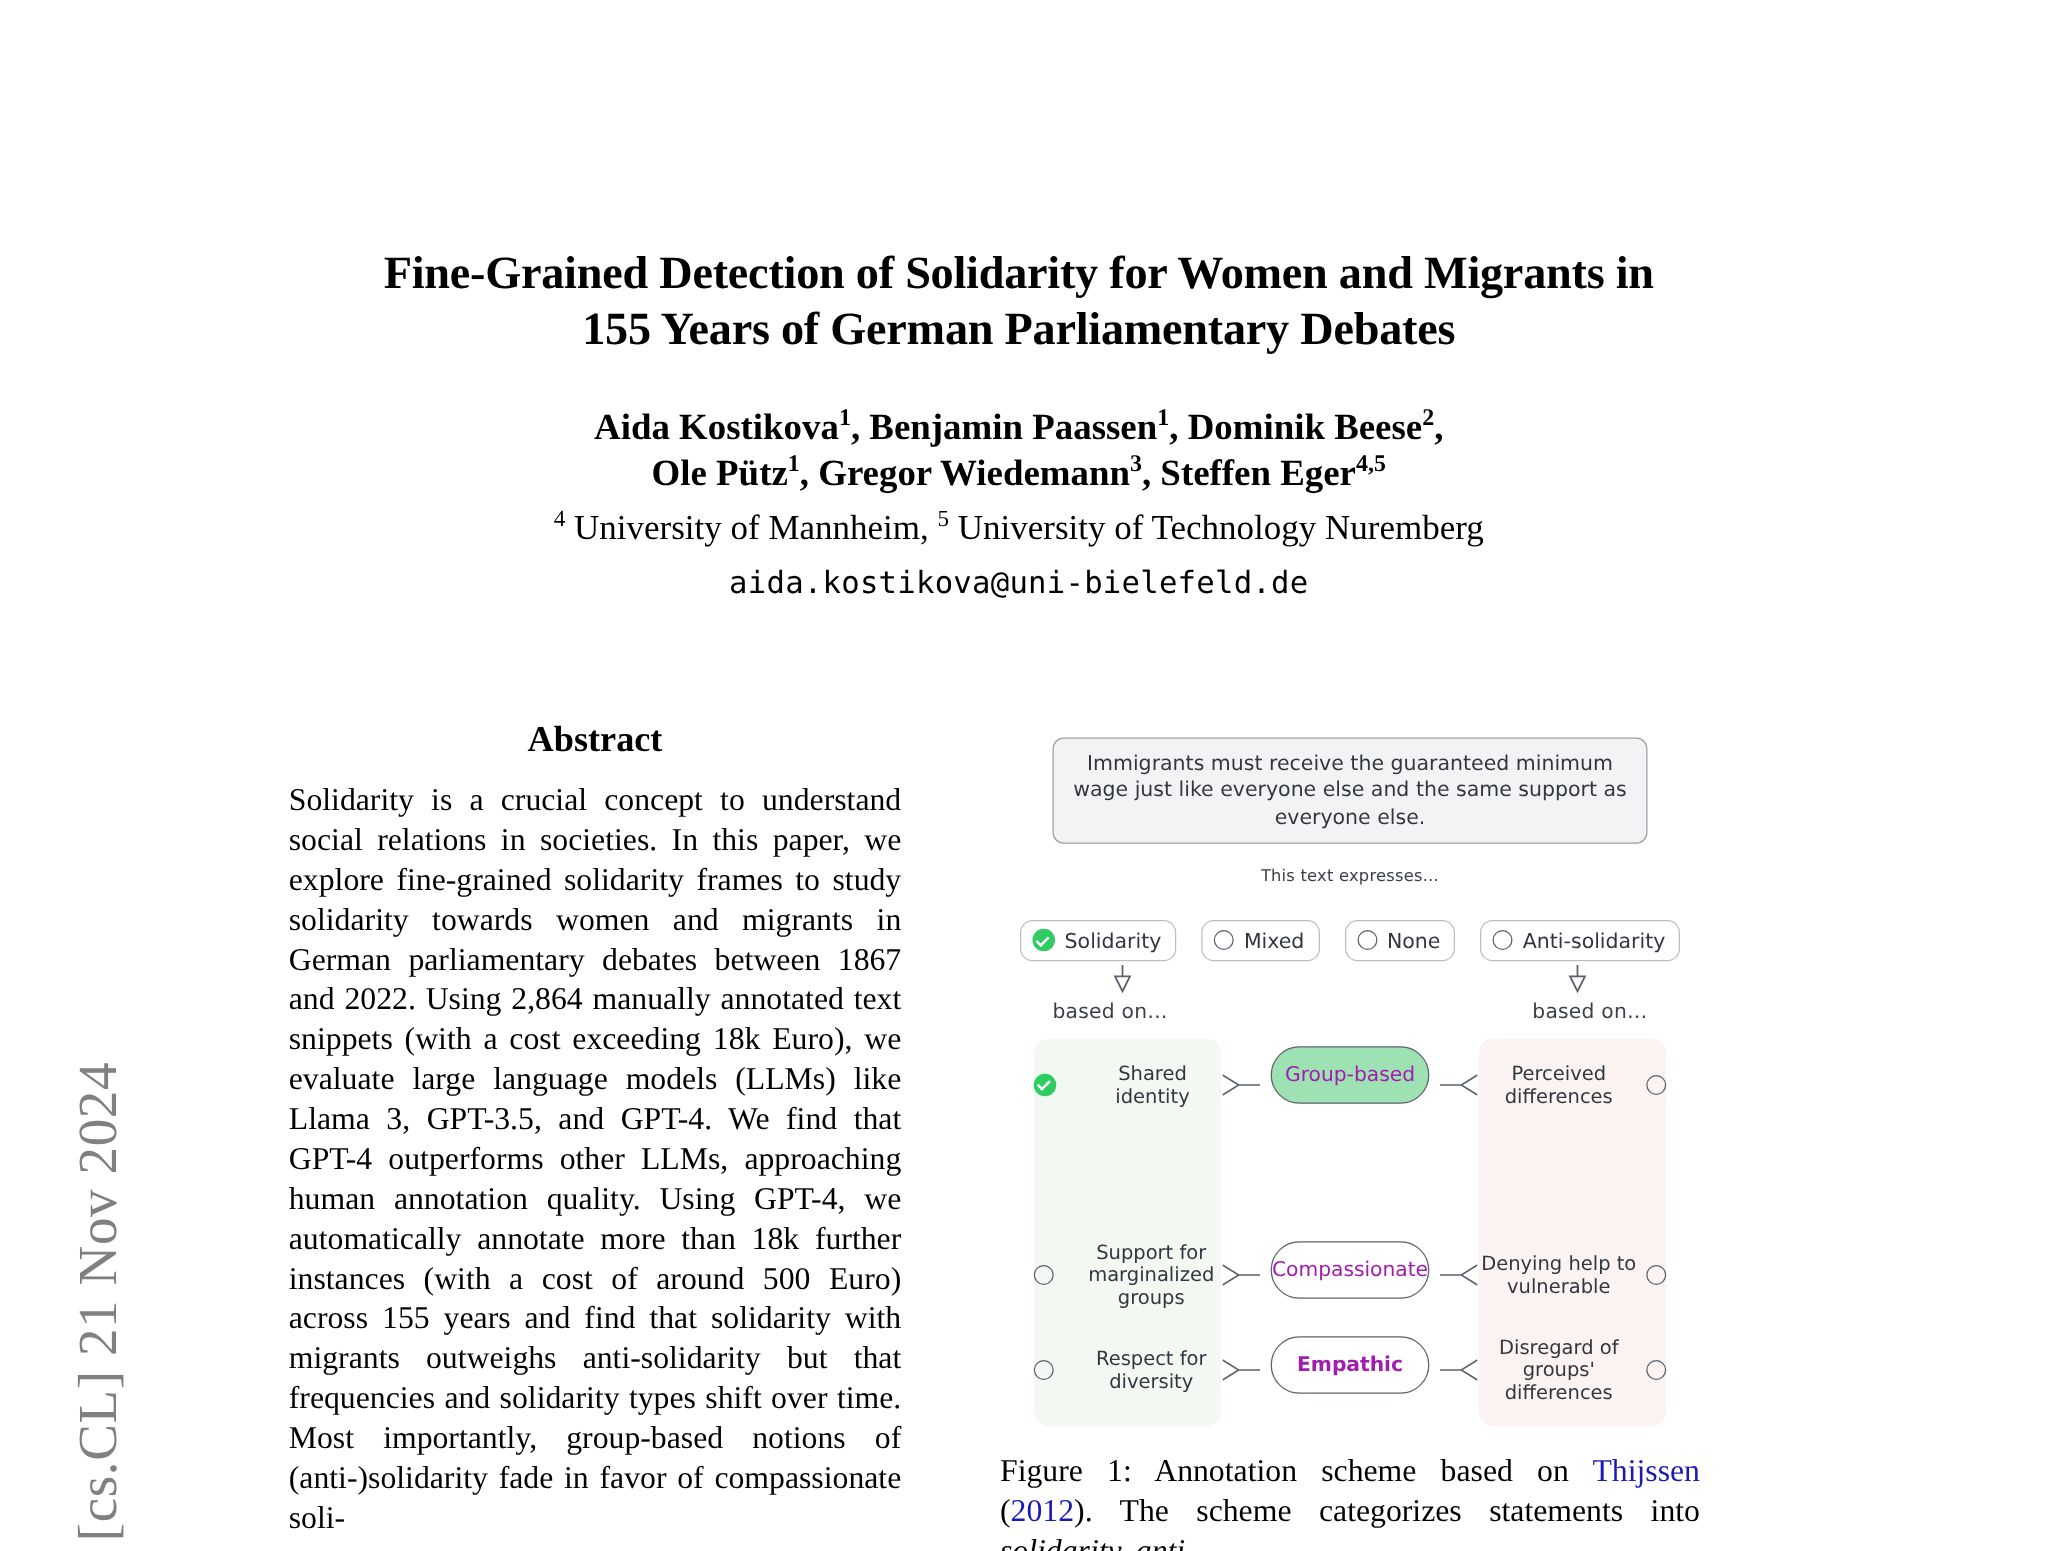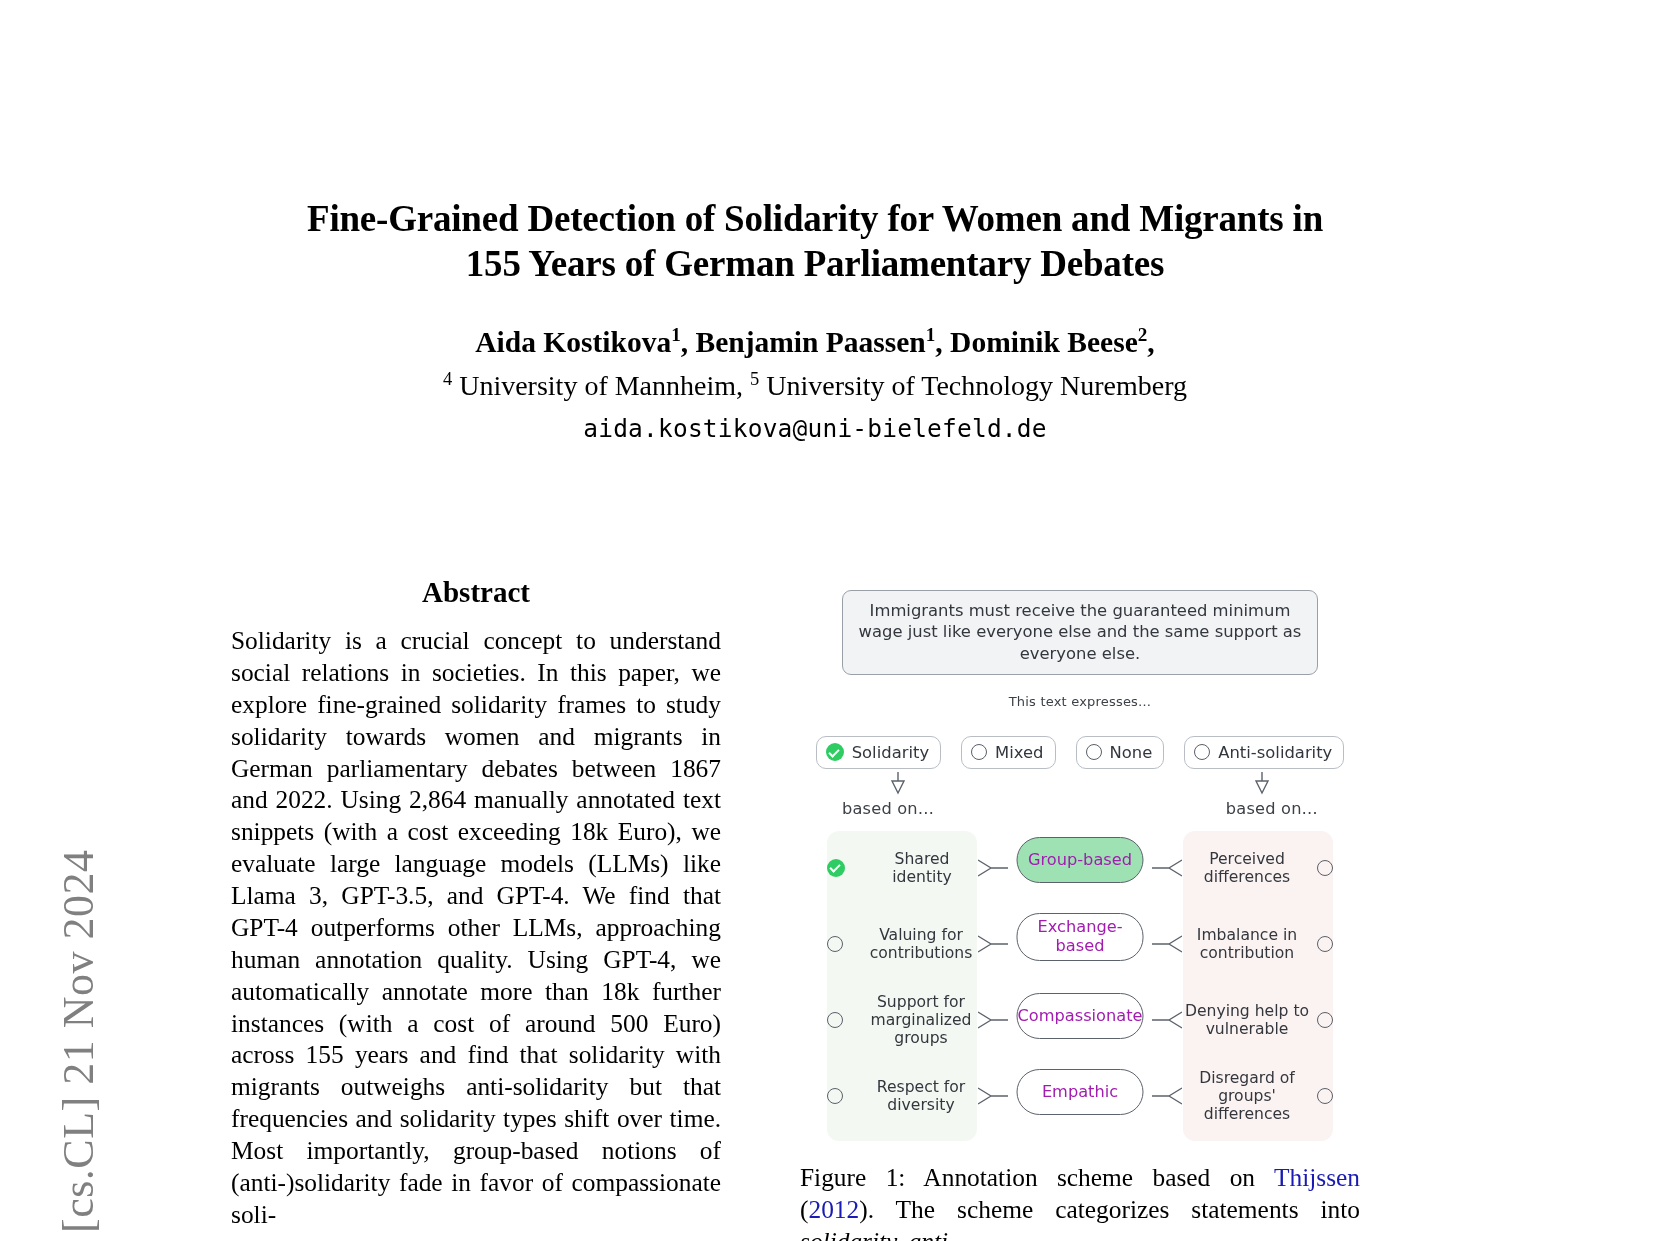--- a/index.html
+++ b/index.html
@@ -317,20 +317,23 @@
 <div class="title-block">
   <h1 class="paper-title">
     <span>Fine-Grained Detection of Solidarity for Women and Migrants in</span><br>
     <span>155 Years of German Parliamentary Debates</span>
   </h1>
 
   <div class="authors">
     <div>
       <span>Aida Kostikova</span><sup>1</sup><span>, Benjamin Paassen</span><sup>1</sup><span>, Dominik Beese</span><sup>2</sup><span>,</span>
     </div>
+    <div>
+      <span>Ole Pütz</span><sup>1</sup><span>, Gregor Wiedemann</span><sup>3</sup><span>, Steffen Eger</span><sup>4,5</sup>
+    </div>
   </div>
 
   <div class="affiliations">
     <div>
       <sup>4</sup><span> University of Mannheim, </span><sup>5</sup><span> University of Technology Nuremberg</span>
     </div>
   </div>
 
   <div class="email">aida.kostikova@uni-bielefeld.de</div>
 </div>
@@ -395,37 +398,20 @@
         <div class="node green" style="top:0px;">Group-based</div>
         <svg class="conn" style="right:178px; top:19px;" viewBox="0 0 34 24">
           <path d="M34 4 L21 12 L34 20 M21 12 L4 12" fill="none" stroke="#5c626b" stroke-width="1.3"></path>
         </svg>
         <div class="right-cell">
           <span class="cell-label">Perceived differences</span>
           <span class="radio"></span>
         </div>
       </div>
 
-      <div class="srow" style="top:82px;">
-        <div class="left-cell">
-          <span class="radio"></span>
-          <span class="cell-label">Valuing for contributions</span>
-        </div>
-        <svg class="conn" style="left:178px; top:19px;" viewBox="0 0 34 24">
-          <path d="M0 4 L13 12 L0 20 M13 12 L30 12" fill="none" stroke="#5c626b" stroke-width="1.3"></path>
-        </svg>
-        <div class="node" style="top:0px;">Exchange-based</div>
-        <svg class="conn" style="right:178px; top:19px;" viewBox="0 0 34 24">
-          <path d="M34 4 L21 12 L34 20 M21 12 L4 12" fill="none" stroke="#5c626b" stroke-width="1.3"></path>
-        </svg>
-        <div class="right-cell">
-          <span class="cell-label">Imbalance in contribution</span>
-          <span class="radio"></span>
-        </div>
-      </div>
 
       <div class="srow" style="top:158px;">
         <div class="left-cell">
           <span class="radio"></span>
           <span class="cell-label">Support for marginalized groups</span>
         </div>
         <svg class="conn" style="left:178px; top:19px;" viewBox="0 0 34 24">
           <path d="M0 4 L13 12 L0 20 M13 12 L30 12" fill="none" stroke="#5c626b" stroke-width="1.3"></path>
         </svg>
         <div class="node" style="top:4px;">Compassionate</div>
@@ -439,21 +425,21 @@
       </div>
 
       <div class="srow" style="top:234px;">
         <div class="left-cell">
           <span class="radio"></span>
           <span class="cell-label">Respect for diversity</span>
         </div>
         <svg class="conn" style="left:178px; top:19px;" viewBox="0 0 34 24">
           <path d="M0 4 L13 12 L0 20 M13 12 L30 12" fill="none" stroke="#5c626b" stroke-width="1.3"></path>
         </svg>
-        <div class="node" style="top:4px;">Empathic</div>
+        <div class="node" style="top:4px;font-weight:bold;">Empathic</div>
         <svg class="conn" style="right:178px; top:19px;" viewBox="0 0 34 24">
           <path d="M34 4 L21 12 L34 20 M21 12 L4 12" fill="none" stroke="#5c626b" stroke-width="1.3"></path>
         </svg>
         <div class="right-cell">
           <span class="cell-label">Disregard of groups' differences</span>
           <span class="radio"></span>
         </div>
       </div>
     </div>
   </div>

